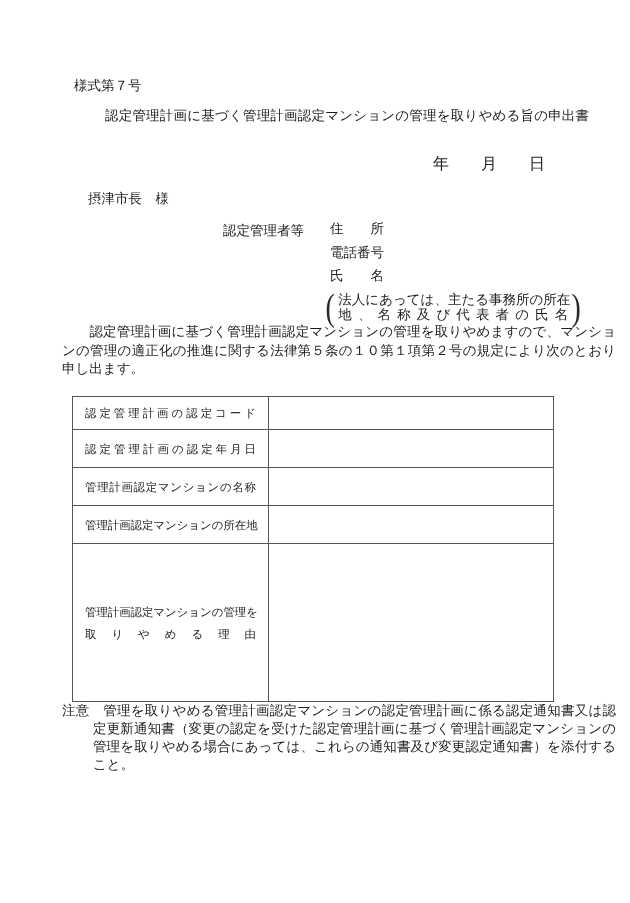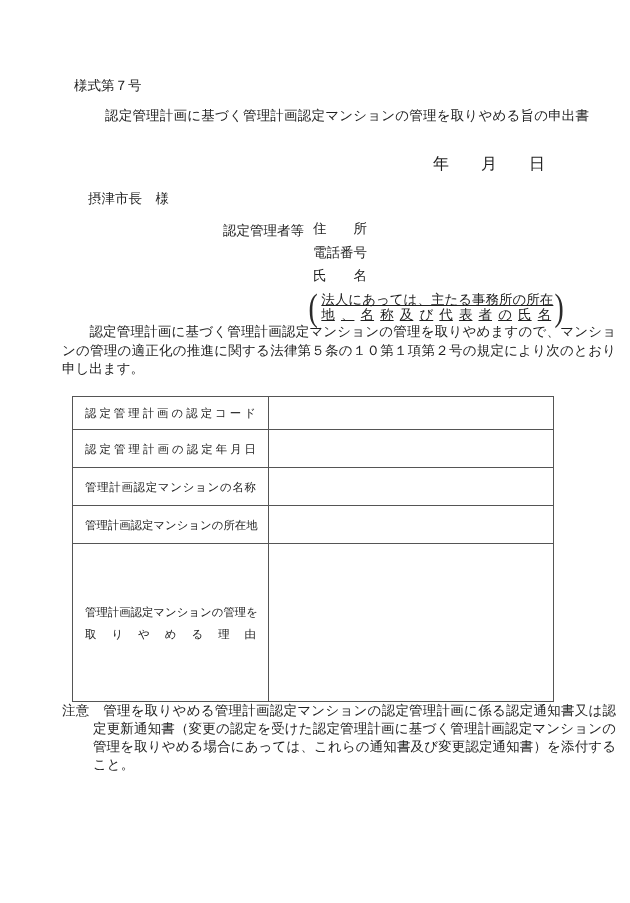--- a/index.html
+++ b/index.html
@@ -12,29 +12,29 @@
   }
   .page { position:absolute; inset:0; background:#fff; }
 
   .form-number { position:absolute; left:74px; top:77px; font-size:13.5px; }
   .doc-title   { position:absolute; left:105px; top:107px; font-size:13.5px; letter-spacing:0.2px; }
   .date-line   { position:absolute; right:85px; top:154px; font-size:16px; }
   .addressee   { position:absolute; left:88px; top:190px; font-size:13.5px; }
 
   .applicant { position:absolute; left:223px; top:222px; display:flex; align-items:flex-start; font-size:13.5px; }
   .applicant-label { white-space:nowrap;font-family:Liberation Mono, monospace; }
-  .applicant-fields { margin-left:9px; }
+  .applicant-fields { margin-left:26px; }
   .applicant-fields .field { line-height:14px; margin-bottom:9.5px; white-space:nowrap; }
 
   .corporate-note { display:flex; align-items:center; margin-top:1px; margin-left:-6px; }
   .paren {
     font-size:37px; line-height:30px; font-weight:400; color:#2a2a2a;
     transform:scaleX(0.75); display:inline-block;
   }
-  .corp-lines { width:230px; margin:0 2px; font-size:13.5px;text-decoration:underline; }
+  .corp-lines { width:230px; margin:0 2px; font-size:13.5px; }
   .corp-line1 { line-height:14.5px; white-space:nowrap; }
   .corp-line2 { line-height:14.5px; }
 
   .body-paragraph {
     position:absolute; left:62px; top:323px; width:554px;
     font-size:13.5px; line-height:18.6px; text-align:justify;
   }
 
   table.app-table {
     position:absolute; left:72px; top:396px; width:481px;

